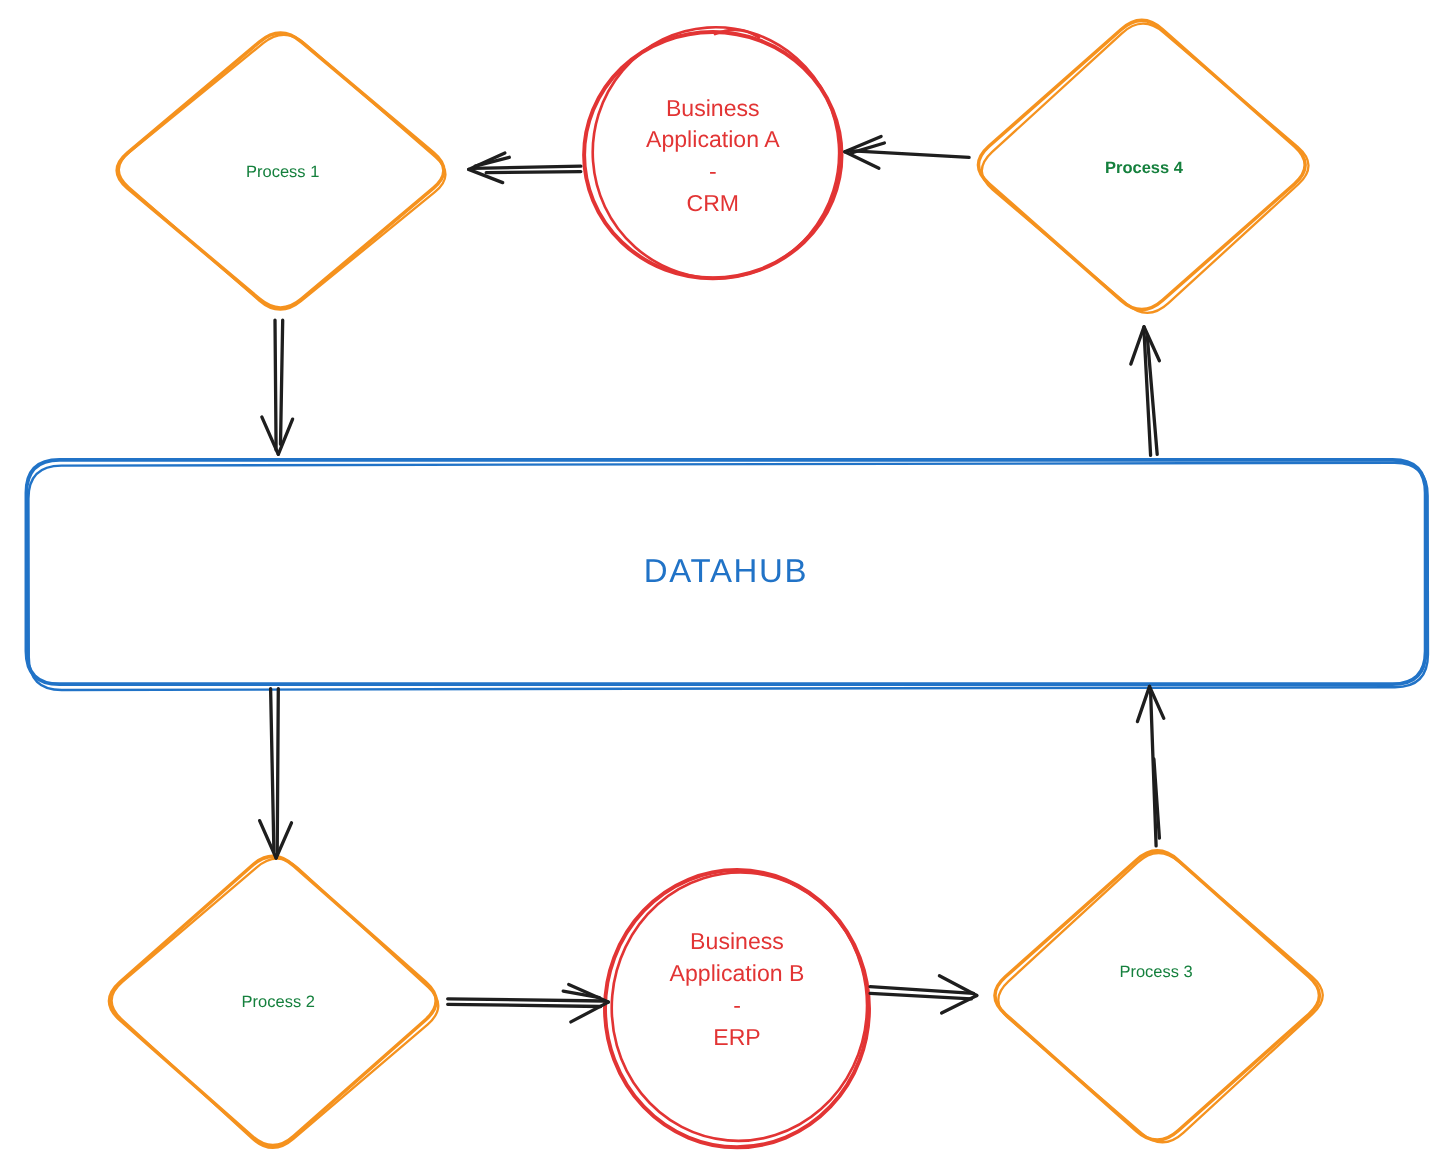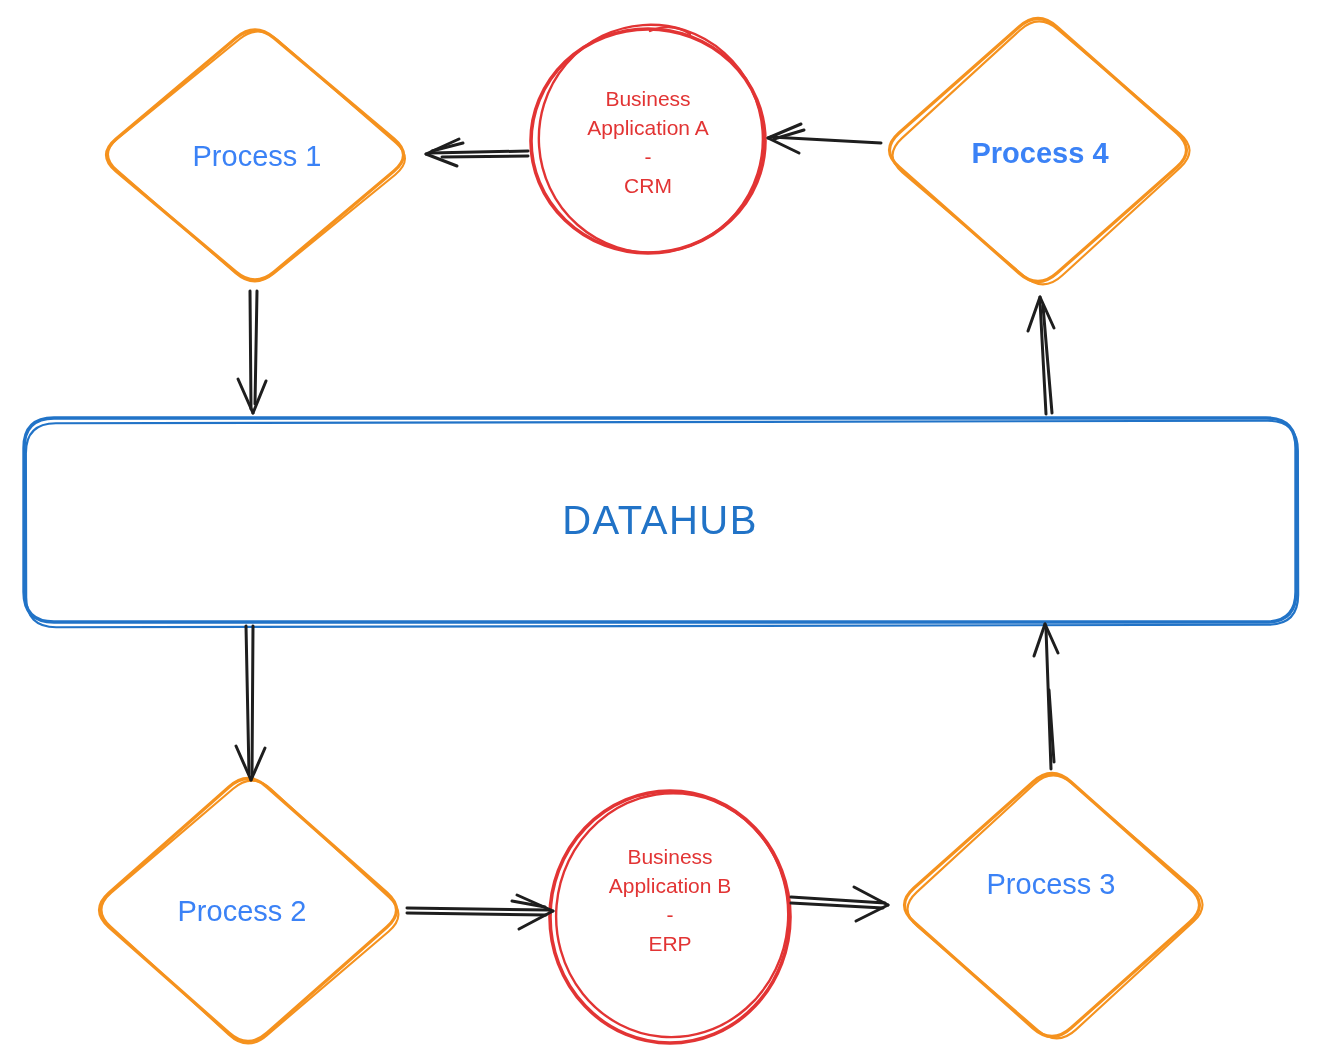--- a/index.html
+++ b/index.html
@@ -19,23 +19,23 @@
   .red .s2      { stroke-width: 2.4; }
   .blue path    { stroke: #2173C7; stroke-width: 3.4; }
   .blue .s2     { stroke-width: 2.2; }
   .arrow path   { stroke: #1E1E1E; stroke-width: 3; }
   .label {
     position: absolute;
     transform: translate(-50%, -50%);
     text-align: center;
     user-select: none;
   }
-  .label.process { color: #3b82f6; font-size: 29px; }
+  .label.process { color: #15803d; font-size: 15px; }
   .label.app     { color: #E23434; font-size: 21px; line-height: 29px; white-space: pre-line; }
-  .label.hub     { color: #2173C7; font-size: 40px; letter-spacing: 1.5px; }
+  .label.hub     { color: #2173C7; font-size: 30px; letter-spacing: 1.5px; }
 </style>
 </head>
 <body>
 
 <div class="canvas">
 
   <svg width="1317" height="1057" viewBox="0 0 1317 1057">
 
     <g class="orange">
       <path d="M274,38 L394,139 Q413,155 394,171 L274,272 Q255,288 236,272 L116,171 Q97,155 116,139 L236,38 Q255,22 274,38 Z"></path>
@@ -136,21 +136,21 @@
 
   <div class="label app" style="left:648px; top:142px;">Business
 Application A
 -
 CRM</div>
 
   <div class="label process" style="left:1040px; top:153px;font-weight:bold;">Process 4</div>
 
   <div class="label hub" style="left:660px; top:520px;">DATAHUB</div>
 
-  <div class="label process" style="left:242px; top:911px;">Process 2</div>
+  <div class="label process" style="left:253px; top:911px;">Process 2</div>
 
   <div class="label app" style="left:670px; top:900px;">Business
 Application B
 -
 ERP</div>
 
   <div class="label process" style="left:1051px; top:884px;">Process 3</div>
 
 </div>
 

